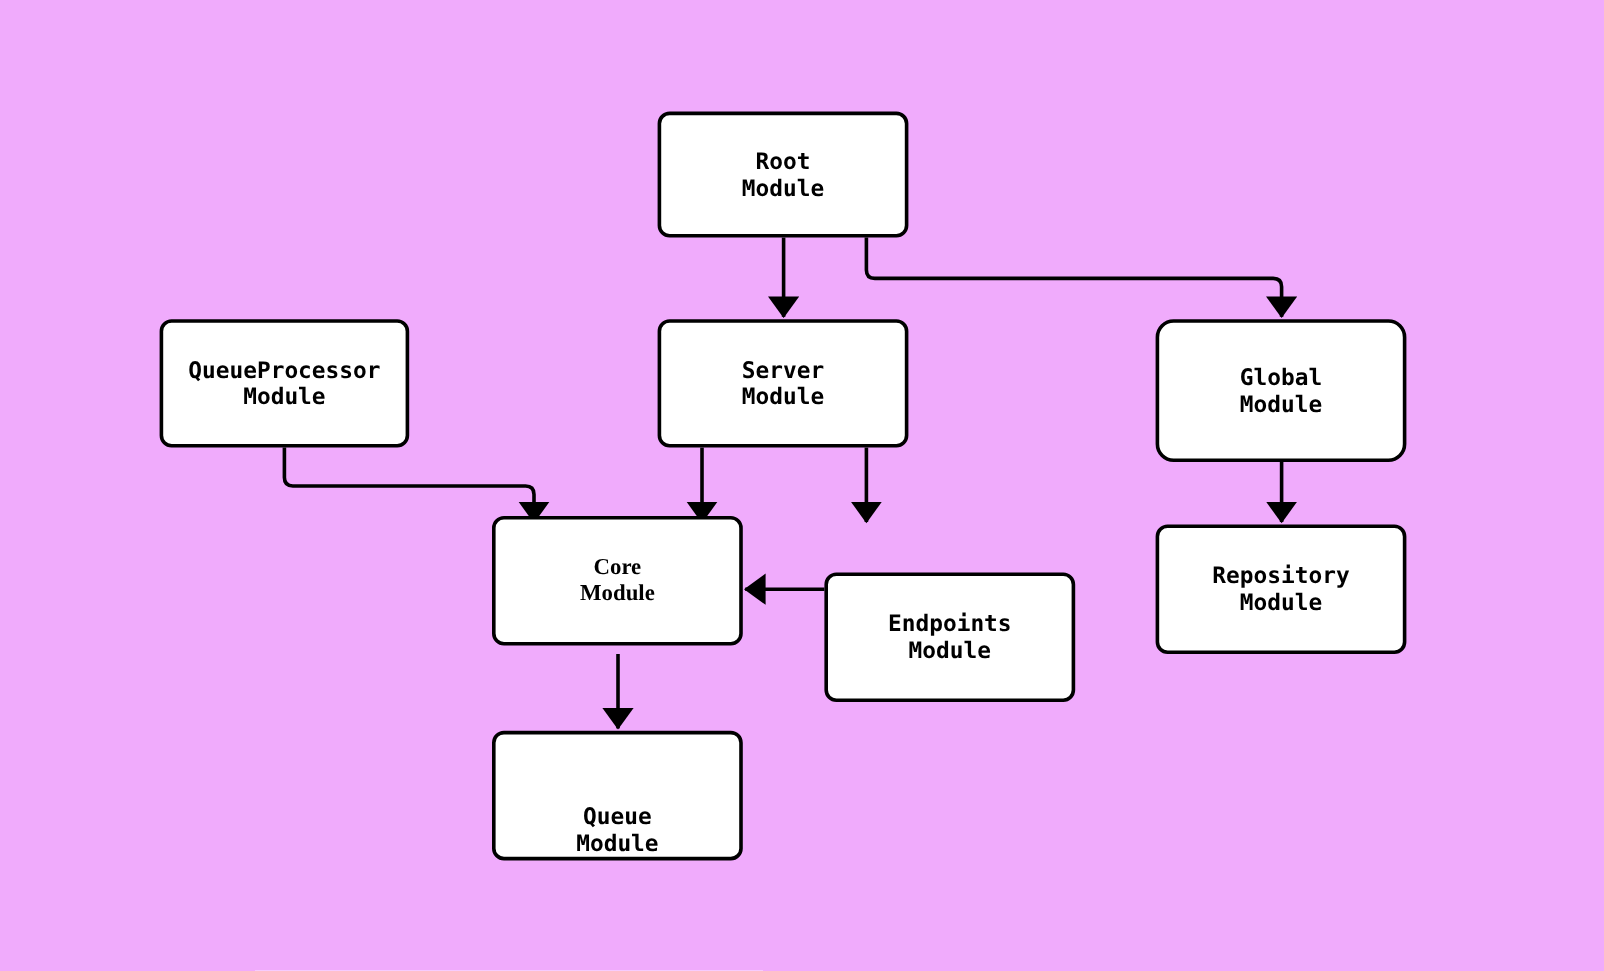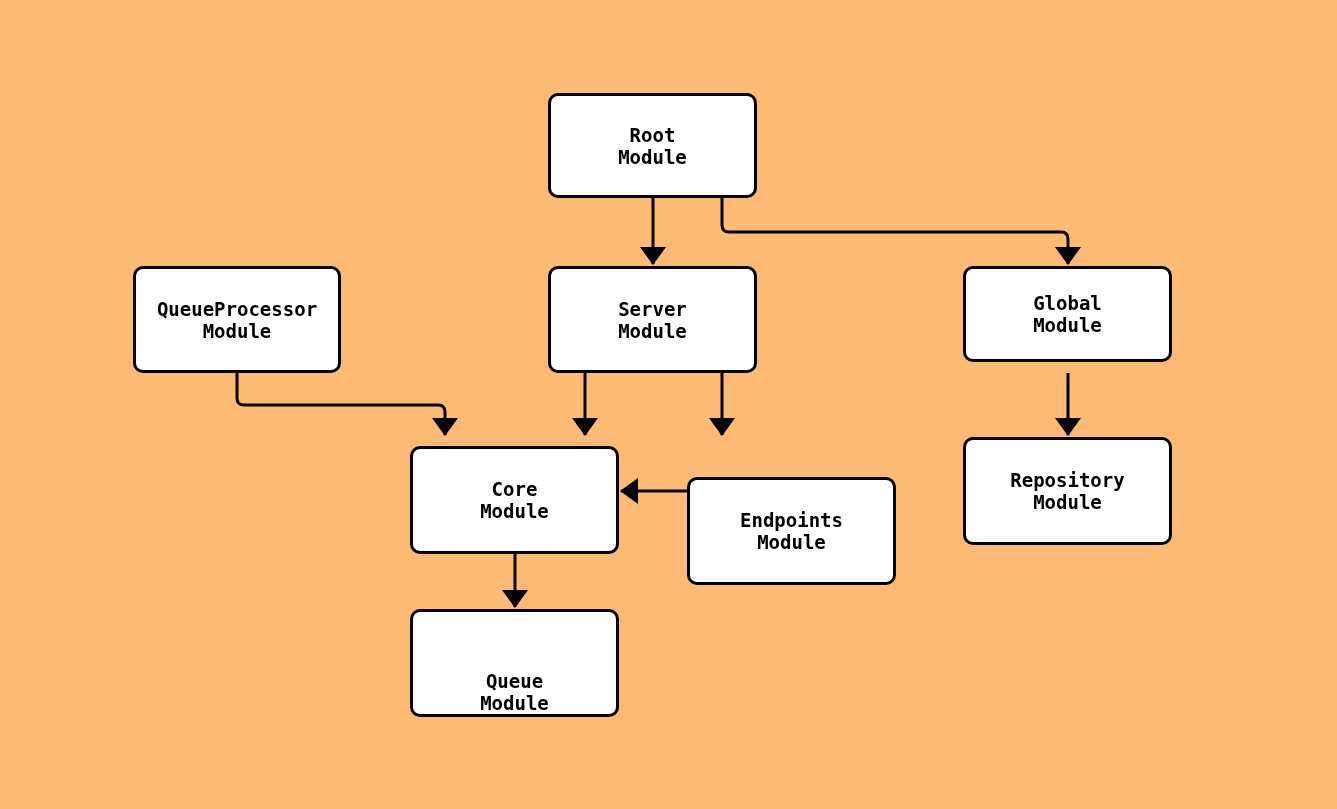--- a/index.html
+++ b/index.html
@@ -1,21 +1,21 @@
 <!DOCTYPE html>
 <html><head>
 <meta charset="utf-8">
 <style>
   * { margin: 0; padding: 0; box-sizing: border-box; }
   html, body { background: #ffffff; }
   .canvas {
     position: relative;
     width: 1337px;
     height: 809px;
-    background: #fdba74;
+    background: #f0abfc;
     font-family: "DejaVu Sans Mono", "Liberation Mono", monospace;
     overflow: hidden;
   }
   .edges-layer {
     position: absolute;
     left: 0; top: 0;
     width: 1337px;
     height: 809px;
   }
   .edge {
@@ -70,26 +70,26 @@
   <div class="node" style="left:133px; top:266px; width:208px; height:107px;">
     <div class="node-label">QueueProcessor
 Module</div>
   </div>
 
   <div class="node" style="left:548px; top:266px; width:209px; height:107px;align-items:center;">
     <div class="node-label">Server
 Module</div>
   </div>
 
-  <div class="node" style="left:963px; top:266px; width:209px; height:96px;">
+  <div class="node" style="left:963px; top:266px; width:209px; height:119px;border-radius:15px;">
     <div class="node-label">Global
 Module</div>
   </div>
 
-  <div class="node" style="left:410px; top:446px; width:209px; height:108px;">
+  <div class="node" style="left:410px; top:430px; width:209px; height:108px;font-family:Liberation Serif, serif;">
     <div class="node-label">Core
 Module</div>
   </div>
 
   <div class="node" style="left:687px; top:437px; width:209px; height:108px;margin-top:40px;">
     <div class="node-label">Endpoints
 Module</div>
   </div>
 
   <div class="node" style="left:963px; top:437px; width:209px; height:108px;">

